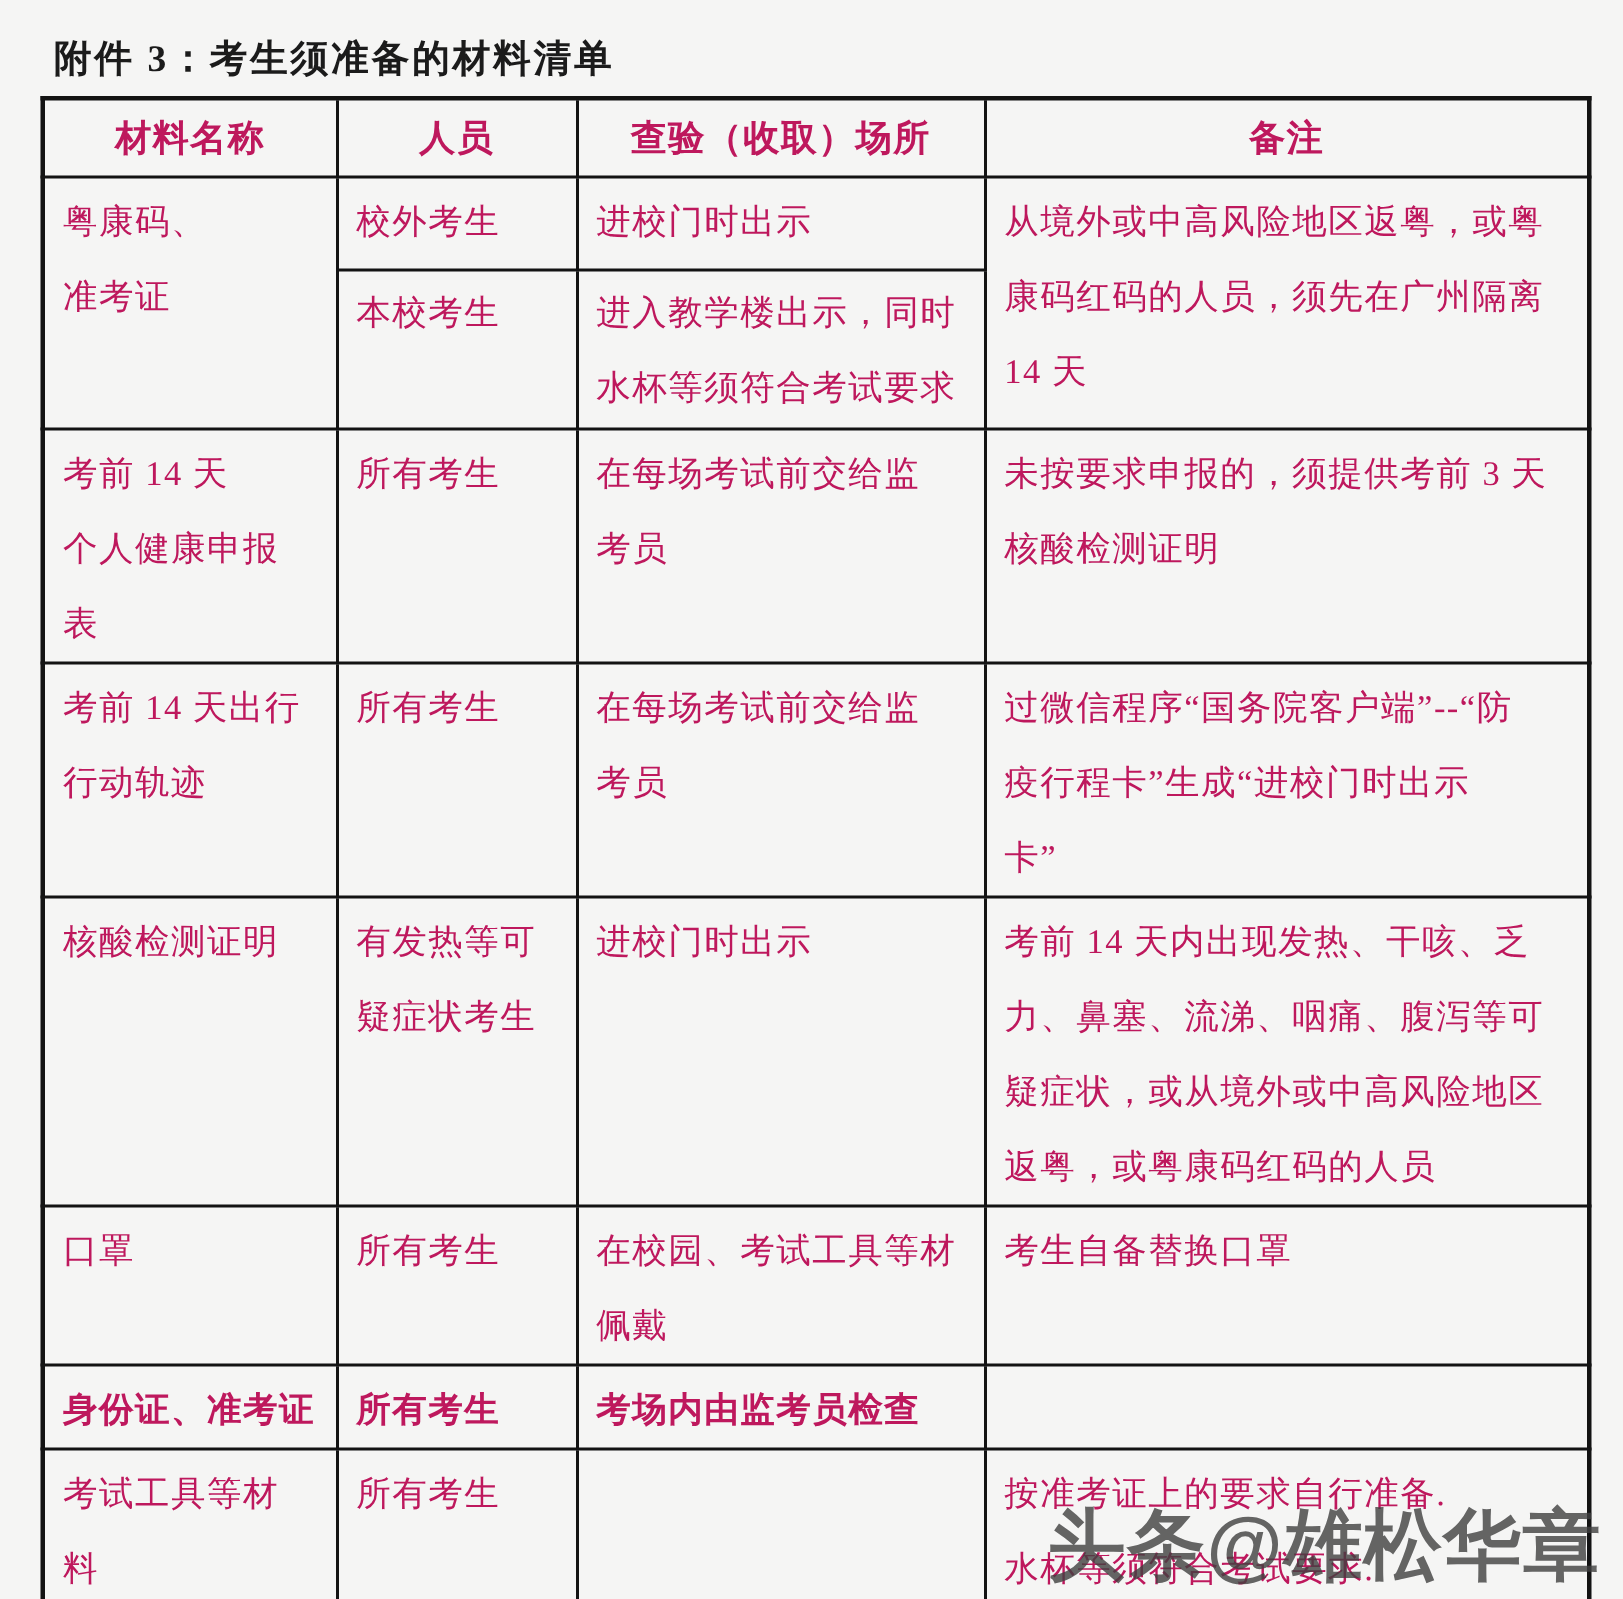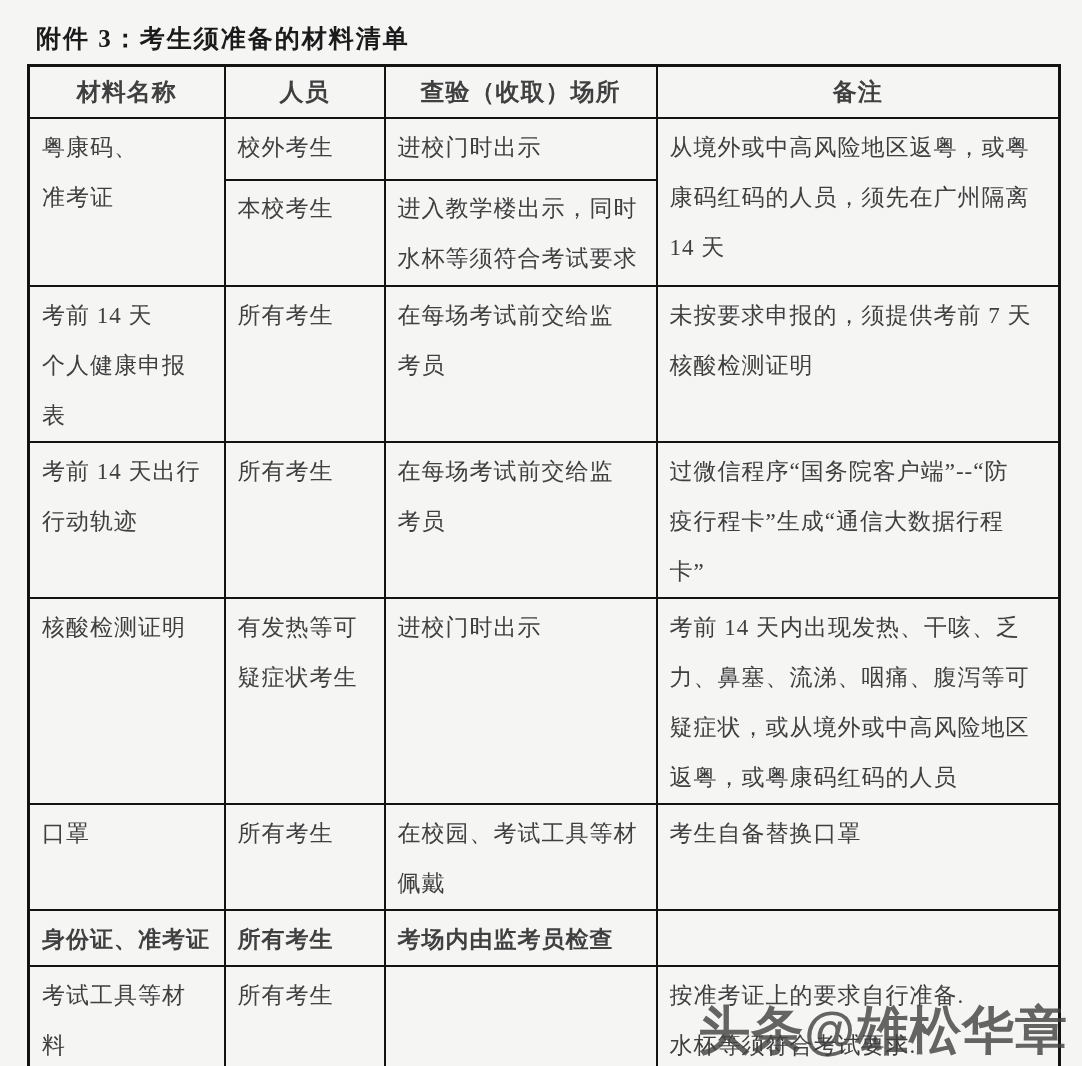--- a/index.html
+++ b/index.html
@@ -32,21 +32,21 @@
     top: 64px;
     width: 1031px;
     border-collapse: collapse;
     table-layout: fixed;
     border: 3px solid #131313;
   }
   table.materials th,
   table.materials td {
     border: 2px solid #131313;
     font-size: 23px;
-    color: #404040;
+    color: #be185d;
     letter-spacing: 1px;
   }
   table.materials th {
     font-weight: bold;
     font-size: 24px;
     text-align: center;
     vertical-align: middle;
     padding: 0;
     height: 50px;
   }
@@ -123,32 +123,32 @@
 水杯等须符合考试要求</td>
       </tr>
 
       <tr class="r2">
         <td class="c1">考前 14 天
 个人健康申报
 表</td>
         <td>所有考生</td>
         <td>在每场考试前交给监
 考员</td>
-        <td>未按要求申报的，须提供考前 7 天
+        <td>未按要求申报的，须提供考前 3 天
 核酸检测证明</td>
       </tr>
 
       <tr class="r3">
         <td class="c1">考前 14 天出行
 行动轨迹</td>
         <td>所有考生</td>
         <td>在每场考试前交给监
 考员</td>
         <td>过微信程序“国务院客户端”--“防
-疫行程卡”生成“通信大数据行程
+疫行程卡”生成“进校门时出示
 卡”</td>
       </tr>
 
       <tr class="r4">
         <td class="c1">核酸检测证明</td>
         <td>有发热等可
 疑症状考生</td>
         <td>进校门时出示</td>
         <td>考前 14 天内出现发热、干咳、乏
 力、鼻塞、流涕、咽痛、腹泻等可

